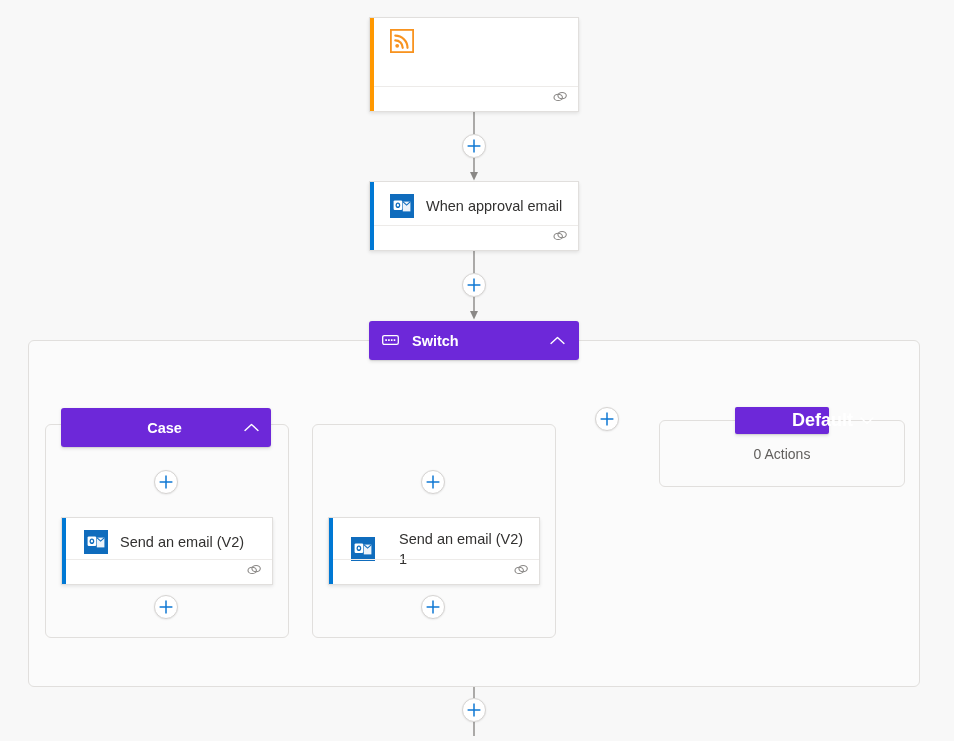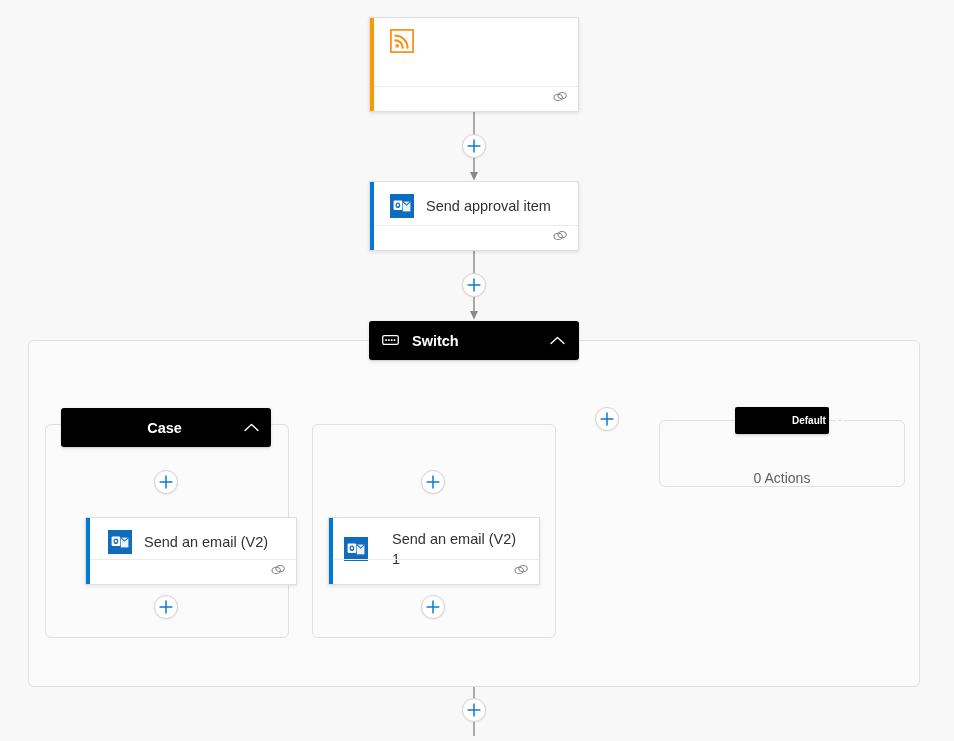--- a/index.html
+++ b/index.html
@@ -74,21 +74,21 @@
     width: 24px;
     height: 24px;
     flex: 0 0 24px;
     border-radius: 1px;
     display: block;
   }
 
   
   .scope-head {
     position: absolute;
-    background: #000000;
+    background: #6d28d9;
     border-radius: 3px;
     color: #ffffff;
     display: flex;
     align-items: center;
     box-sizing: border-box;
     z-index: 4;
     box-shadow: 0 1.6px 3.6px rgba(0,0,0,0.10), 0 0.3px 0.9px rgba(0,0,0,0.08);
   }
   .scope-head .scope-title {
     font-size: 14.5px;
@@ -120,21 +120,21 @@
 
   .default-head {
     left: 735px;
     top: 407px;
     width: 94px;
     height: 27px;
     padding: 0 9px 0 11px;
     gap: 7px;
     border-radius: 2px;
   }
-  .default-head .scope-title { font-size: 10px; padding-left: 46px; }
+  .default-head .scope-title { font-size: 18px; padding-left: 46px; }
 
   
   .scope-box {
     position: absolute;
     border: 1px solid #e1dfdd;
     border-radius: 6px;
     background: #fbfbfb;
     box-sizing: border-box;
     z-index: 2;
   }
@@ -147,21 +147,21 @@
   .case-scope { top: 424px; width: 244px; height: 214px; }
   .case-scope-1 { left: 45px; }
   .case-scope-2 { left: 312px; }
 
   .default-scope {
     left: 659px;
     top: 420px;
     width: 246px;
     height: 67px;
     display: flex;
-    align-items: flex-end;
+    align-items: center;
     justify-content: center;
   }
   .default-empty-label {
     font-size: 14px;
     color: #605e5c;
   }
 
   
   .plus-btn {
     position: absolute;
@@ -245,21 +245,21 @@
       <span class="app-icon">
         <svg width="24" height="24" viewBox="0 0 24 24">
           <rect x="0" y="0" width="24" height="24" fill="#0F6CBD"></rect>
           <rect x="3.6" y="6.4" width="8.6" height="9.6" rx="1.2" fill="#ffffff"></rect>
           <ellipse cx="7.9" cy="11.2" rx="2.3" ry="2.8" fill="#0F6CBD"></ellipse>
           <ellipse cx="7.9" cy="11.2" rx="1.0" ry="1.4" fill="#ffffff"></ellipse>
           <path d="M12.8,7.6 L20.4,7.6 L20.4,17.4 L12.8,17.4 Z" fill="#ffffff" opacity="0.92"></path>
           <path d="M12.8,7.6 L16.6,11.1 L20.4,7.6" fill="none" stroke="#0F6CBD" stroke-width="1.1"></path>
         </svg>
       </span>
-      <span class="card-title">Send approval item</span>
+      <span class="card-title">When approval email</span>
     </div>
     <div class="card-foot" style="position:absolute; left:4px; right:0; bottom:0;">
       <span class="link-glyph">
         <svg width="16" height="14" viewBox="0 0 16 14">
           <ellipse cx="6.2" cy="7.4" rx="4.2" ry="3.1" fill="none" stroke="#8A8886" stroke-width="1.1"></ellipse>
           <ellipse cx="10.1" cy="5.6" rx="4.2" ry="3.1" fill="none" stroke="#8A8886" stroke-width="1.1"></ellipse>
         </svg>
       </span>
     </div>
   </div>
@@ -287,21 +287,21 @@
   <div class="scope-box case-scope case-scope-1"></div>
   <div class="scope-head case-head" style="left:61px; top:408px;padding-left:24px;">
     <span class="scope-title">Case</span>
     <span class="chev">
       <svg width="15" height="9" viewBox="0 0 15 9">
         <path d="M1,7.4 L7.5,1.4 L14,7.4" fill="none" stroke="#ffffff" stroke-width="1.4" stroke-linecap="round" stroke-linejoin="round"></path>
       </svg>
     </span>
   </div>
 
-  <div class="card" style="left:61px; top:517px; width:212px; height:68px;margin-left:24px;">
+  <div class="card" style="left:61px; top:517px; width:212px; height:68px;">
     <div class="accent" style="background:#0078D4;"></div>
     <div class="card-head" style="padding-left:22px;">
       <span class="app-icon">
         <svg width="24" height="24" viewBox="0 0 24 24">
           <rect x="0" y="0" width="24" height="24" fill="#0F6CBD"></rect>
           <rect x="3.6" y="6.4" width="8.6" height="9.6" rx="1.2" fill="#ffffff"></rect>
           <ellipse cx="7.9" cy="11.2" rx="2.3" ry="2.8" fill="#0F6CBD"></ellipse>
           <ellipse cx="7.9" cy="11.2" rx="1.0" ry="1.4" fill="#ffffff"></ellipse>
           <path d="M12.8,7.6 L20.4,7.6 L20.4,17.4 L12.8,17.4 Z" fill="#ffffff" opacity="0.92"></path>
           <path d="M12.8,7.6 L16.6,11.1 L20.4,7.6" fill="none" stroke="#0F6CBD" stroke-width="1.1"></path>
@@ -316,21 +316,21 @@
           <ellipse cx="10.1" cy="5.6" rx="4.2" ry="3.1" fill="none" stroke="#8A8886" stroke-width="1.1"></ellipse>
         </svg>
       </span>
     </div>
   </div>
 
   <div class="scope-box case-scope case-scope-2"></div>
 
   <div class="card" style="left:328px; top:517px; width:212px; height:68px;">
     <div class="accent" style="background:#0078D4;"></div>
-    <div class="card-head" style="padding-left:15px;gap:24px;">
+    <div class="card-head" style="padding-left:22px;gap:24px;">
       <span class="app-icon">
         <svg width="24" height="24" viewBox="0 0 24 24">
           <rect x="0" y="0" width="24" height="24" fill="#0F6CBD"></rect>
           <rect x="3.6" y="6.4" width="8.6" height="9.6" rx="1.2" fill="#ffffff"></rect>
           <ellipse cx="7.9" cy="11.2" rx="2.3" ry="2.8" fill="#0F6CBD"></ellipse>
           <ellipse cx="7.9" cy="11.2" rx="1.0" ry="1.4" fill="#ffffff"></ellipse>
           <path d="M12.8,7.6 L20.4,7.6 L20.4,17.4 L12.8,17.4 Z" fill="#ffffff" opacity="0.92"></path>
           <path d="M12.8,7.6 L16.6,11.1 L20.4,7.6" fill="none" stroke="#0F6CBD" stroke-width="1.1"></path>
         </svg>
       </span>

